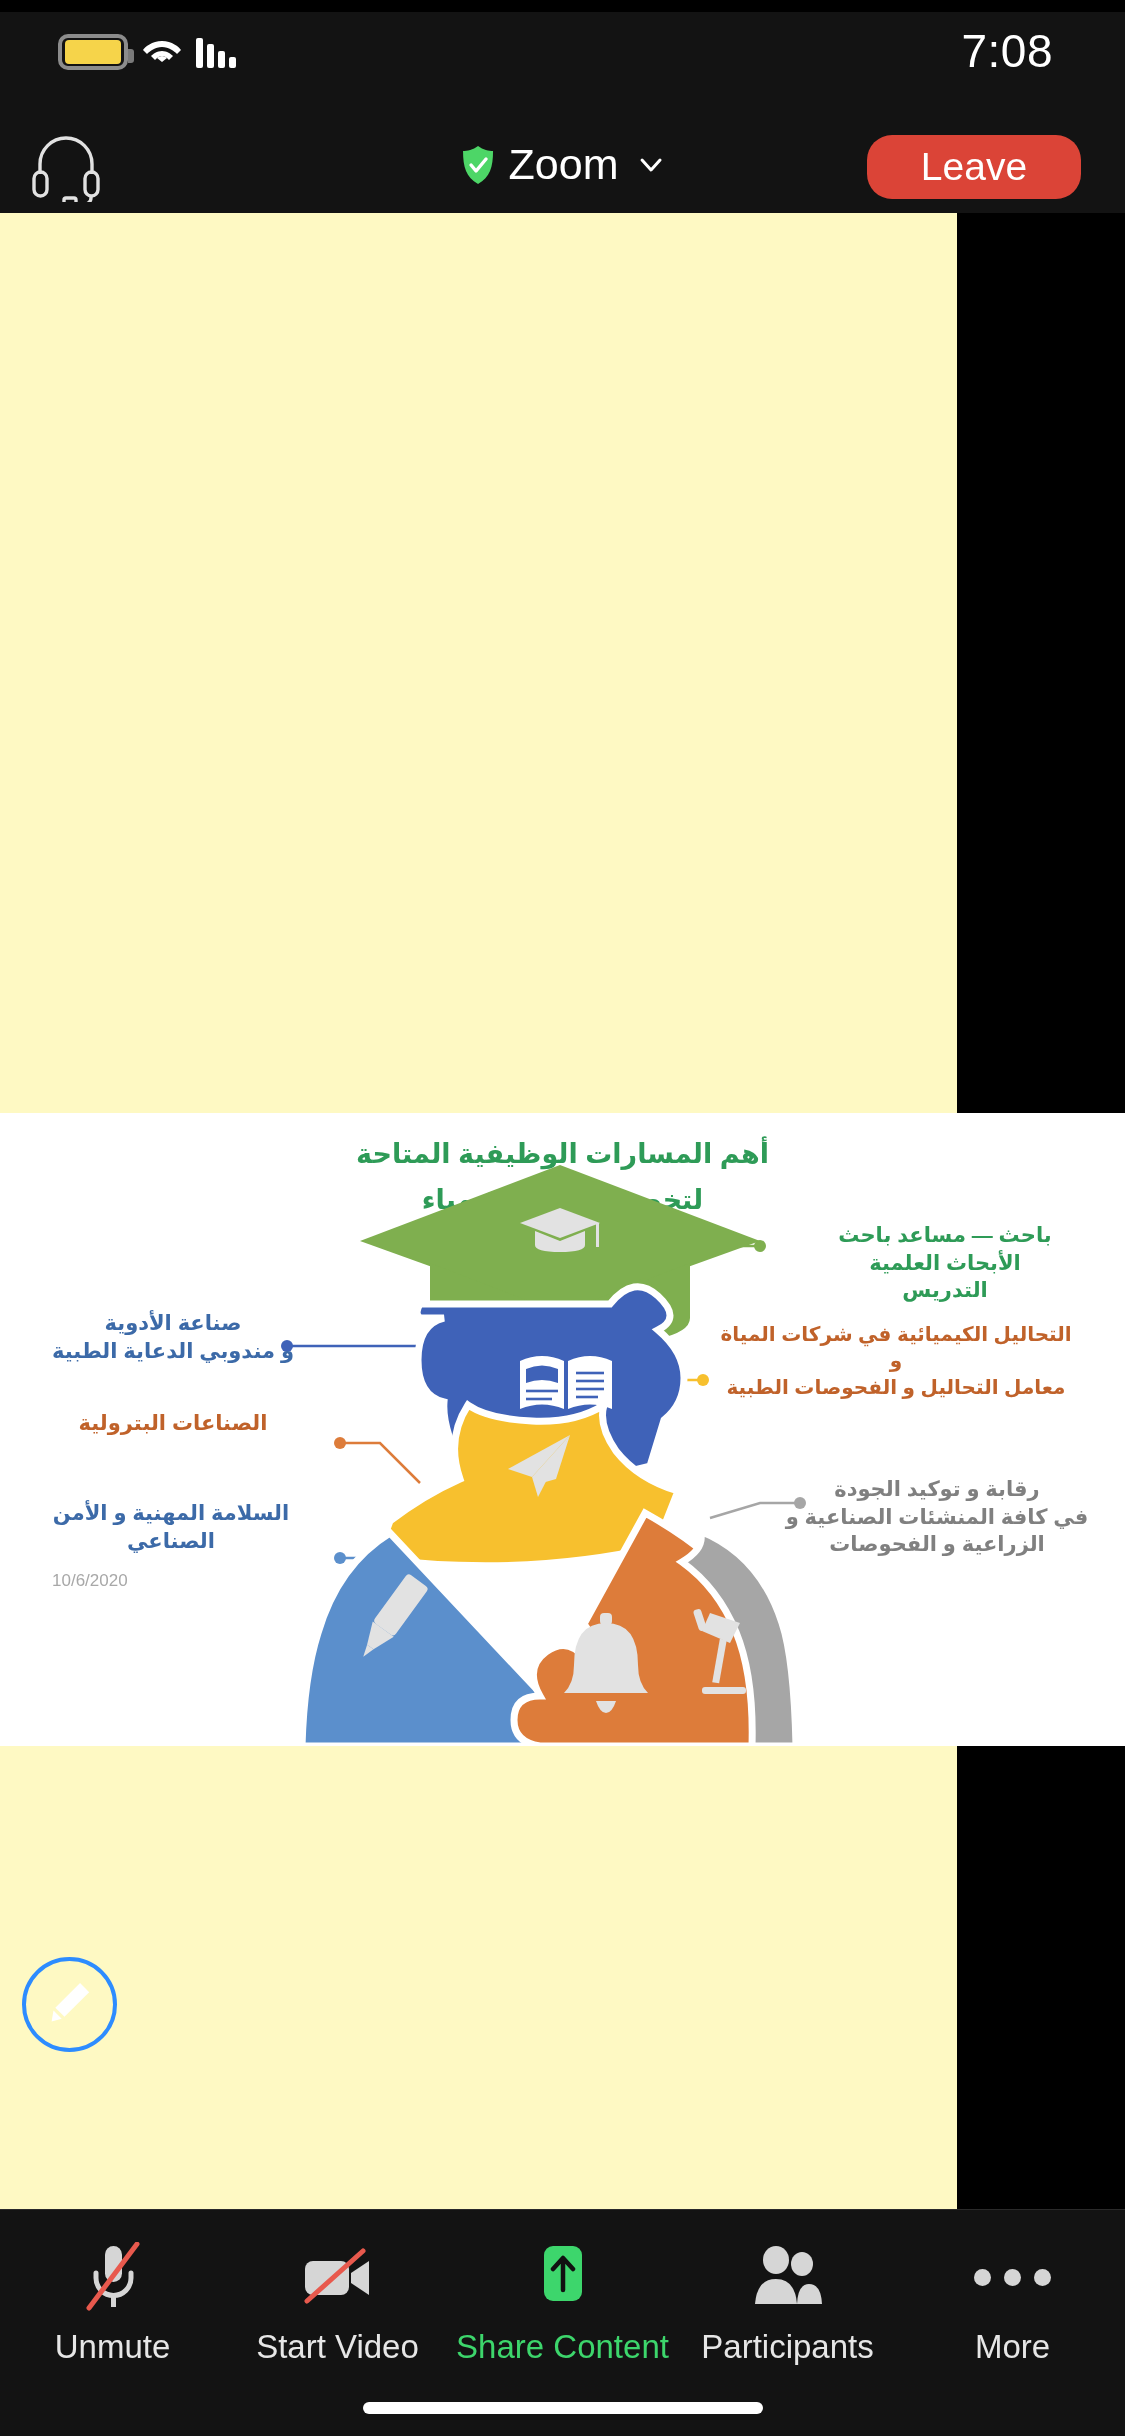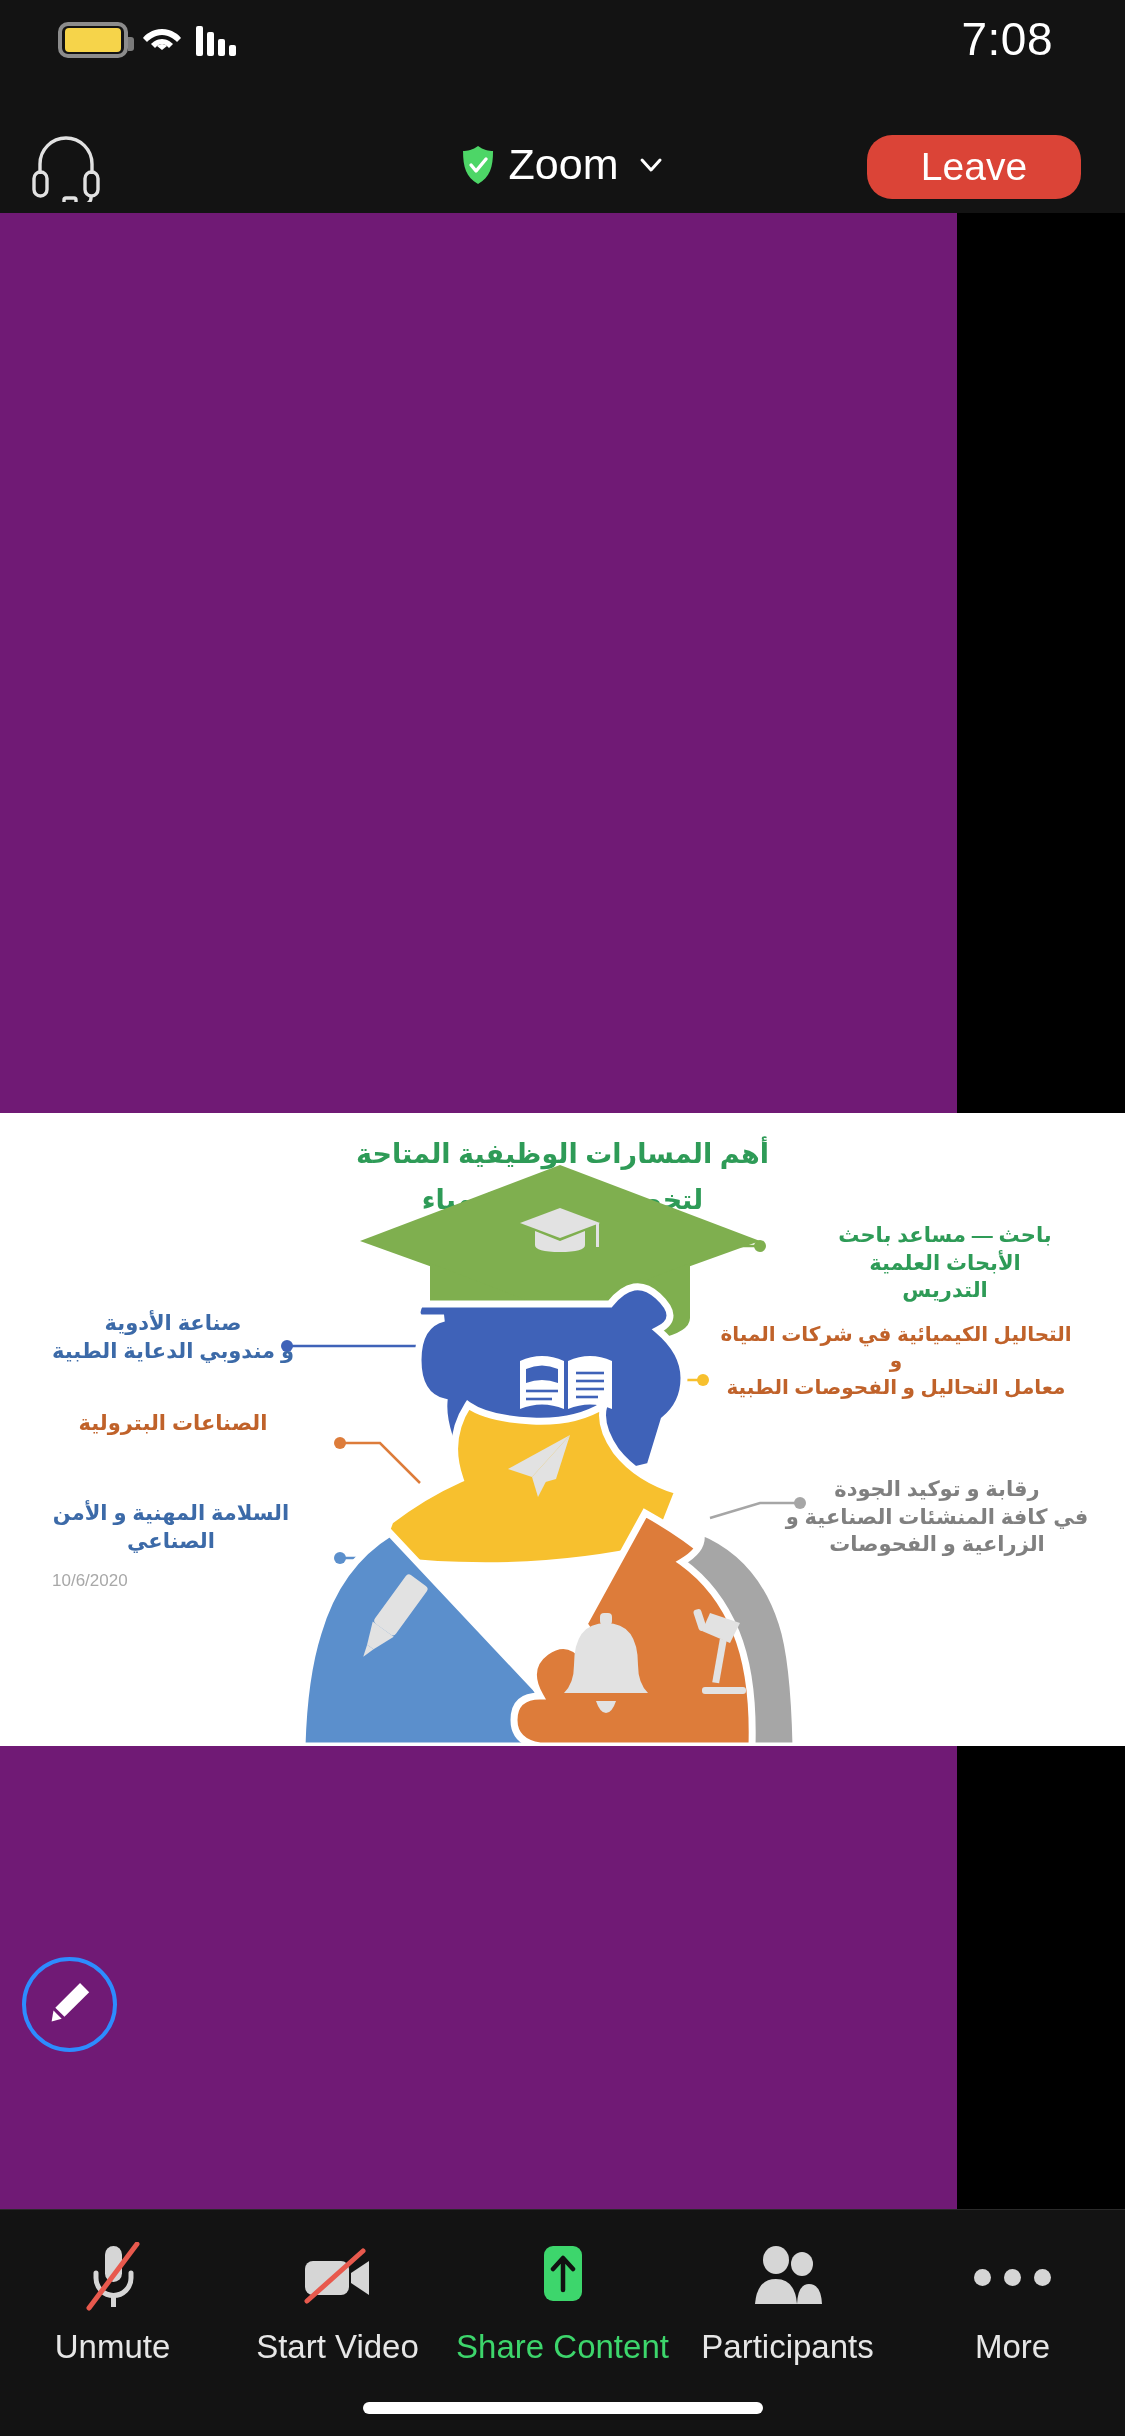--- a/index.html
+++ b/index.html
@@ -6,21 +6,21 @@
   html,body {
     width:1125px; height:2436px;
     background:#000;
     font-family:"Liberation Sans","DejaVu Sans",sans-serif;
     overflow:hidden;
   }
   #screen { position:relative; width:1125px; height:2436px; background:#000; }
 
   
   .statusbar{
-    position:absolute; top:0; left:0; width:1125px; height:120px;
+    position:absolute; top:12px; left:0; width:1125px; height:120px;
     background:#131313;
   }
   .sb-left{ position:absolute; left:58px; top:22px; display:flex; align-items:center; gap:14px; }
   .battery{ position:relative; width:70px; height:36px; border:4px solid #8c8c8c;
             border-radius:10px; display:flex; align-items:center; }
   .battery::after{ content:""; position:absolute; right:-10px; top:11px; width:6px; height:14px;
             background:#7a7a7a; border-radius:0 3px 3px 0; }
   .battery i{ display:block; margin:3px; width:56px; height:24px; background:#F6D44A; border-radius:4px; }
   .wifi{ width:40px; height:34px; position:relative; }
   .sig{ display:flex; align-items:flex-end; gap:4px; height:32px; }
@@ -39,21 +39,21 @@
   .ztitle{ color:#fff; font-size:43px; font-weight:400; }
   .chev{ width:26px; height:26px; margin-left:6px; }
   .leave{
     position:absolute; right:44px; top:15px;
     width:214px; height:64px; background:#DB4437; border-radius:25px;
     color:#fff; font-size:39px; display:flex; align-items:center; justify-content:center;
     border:none;
   }
 
   
-  .videoarea{ position:absolute; top:213px; left:0; width:957px; height:2223px; background:#701a75; }
+  .videoarea{ position:absolute; top:213px; left:0; width:957px; height:2223px; background:#fef9c3; }
 
   
   .slide{
     position:absolute; top:900px; left:0; width:1125px; height:633px;
     background:#fff; overflow:hidden;
   }
   .slide-title{
     position:absolute; top:18px; left:0; width:100%;
     text-align:center; color:#2E9B57; font-weight:700;
     font-size:27px; line-height:46px; direction:rtl;

